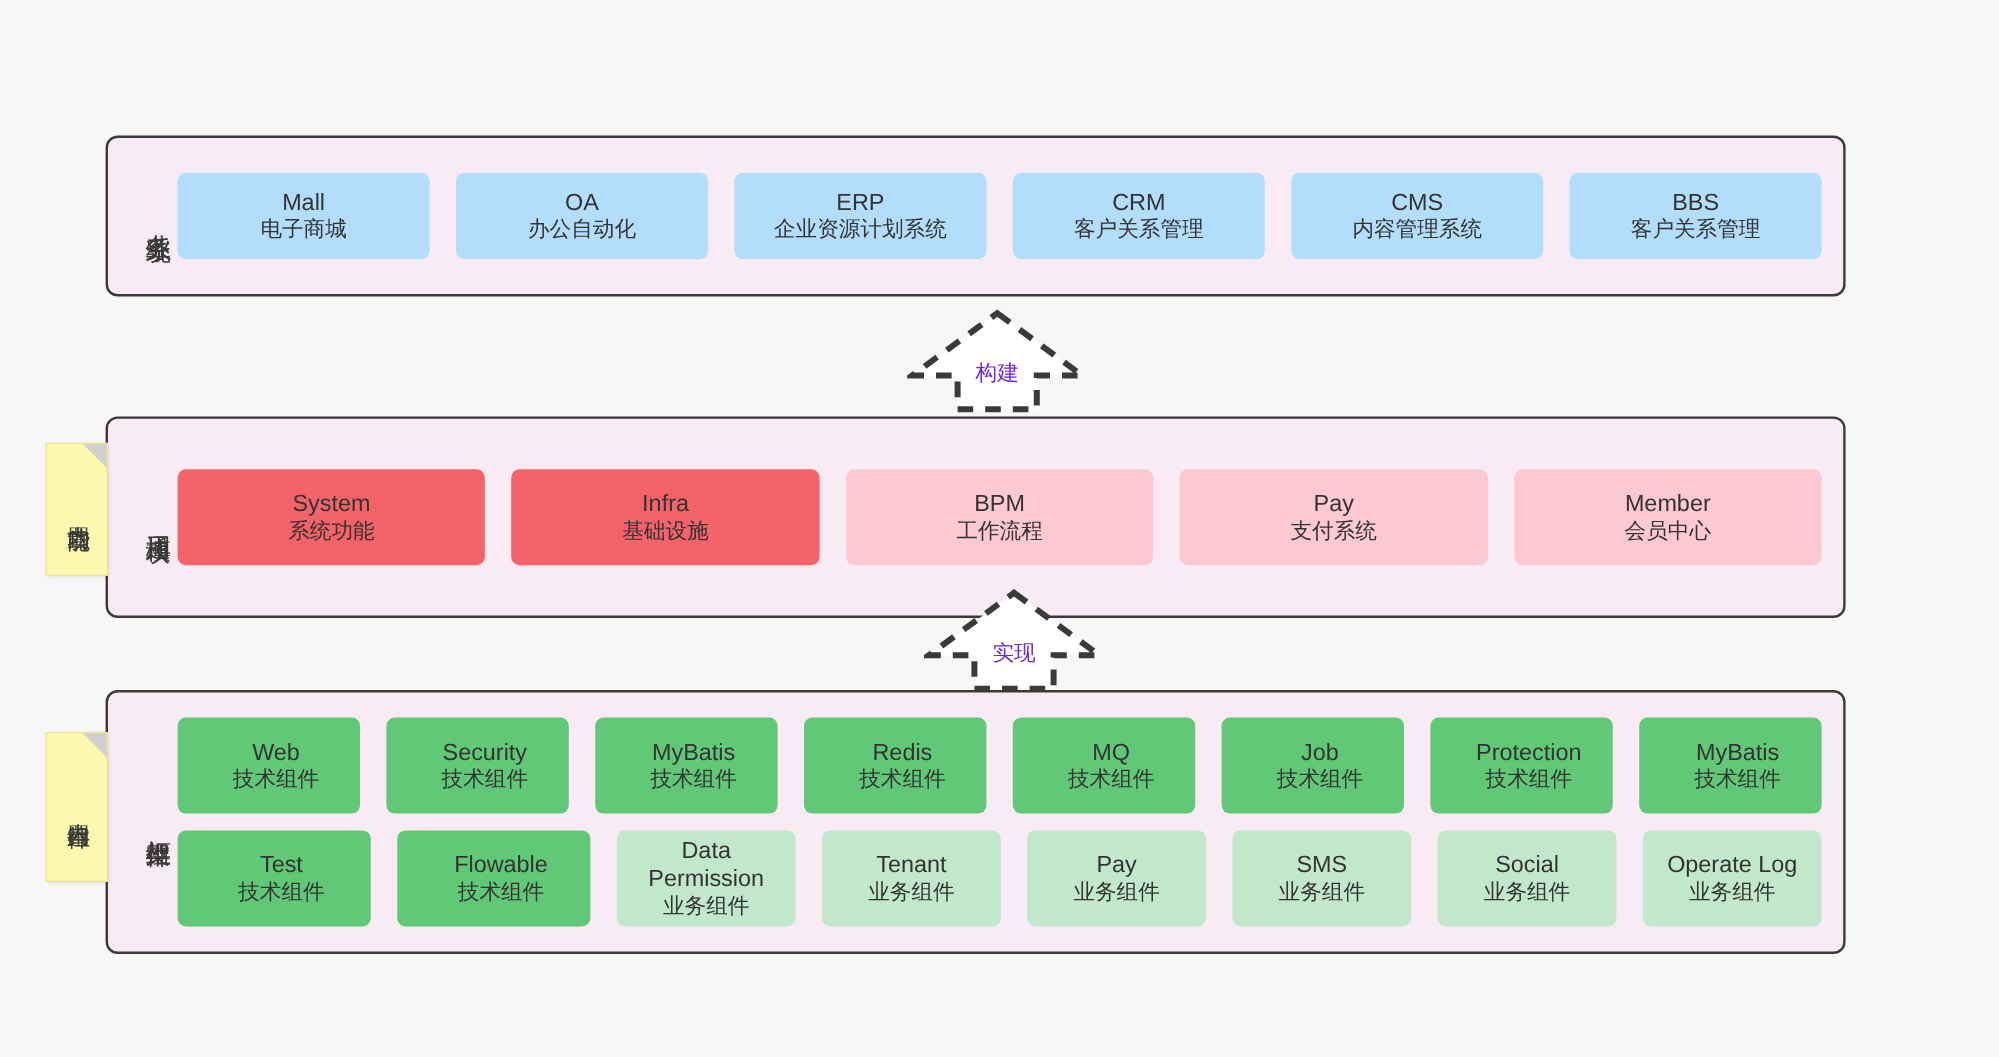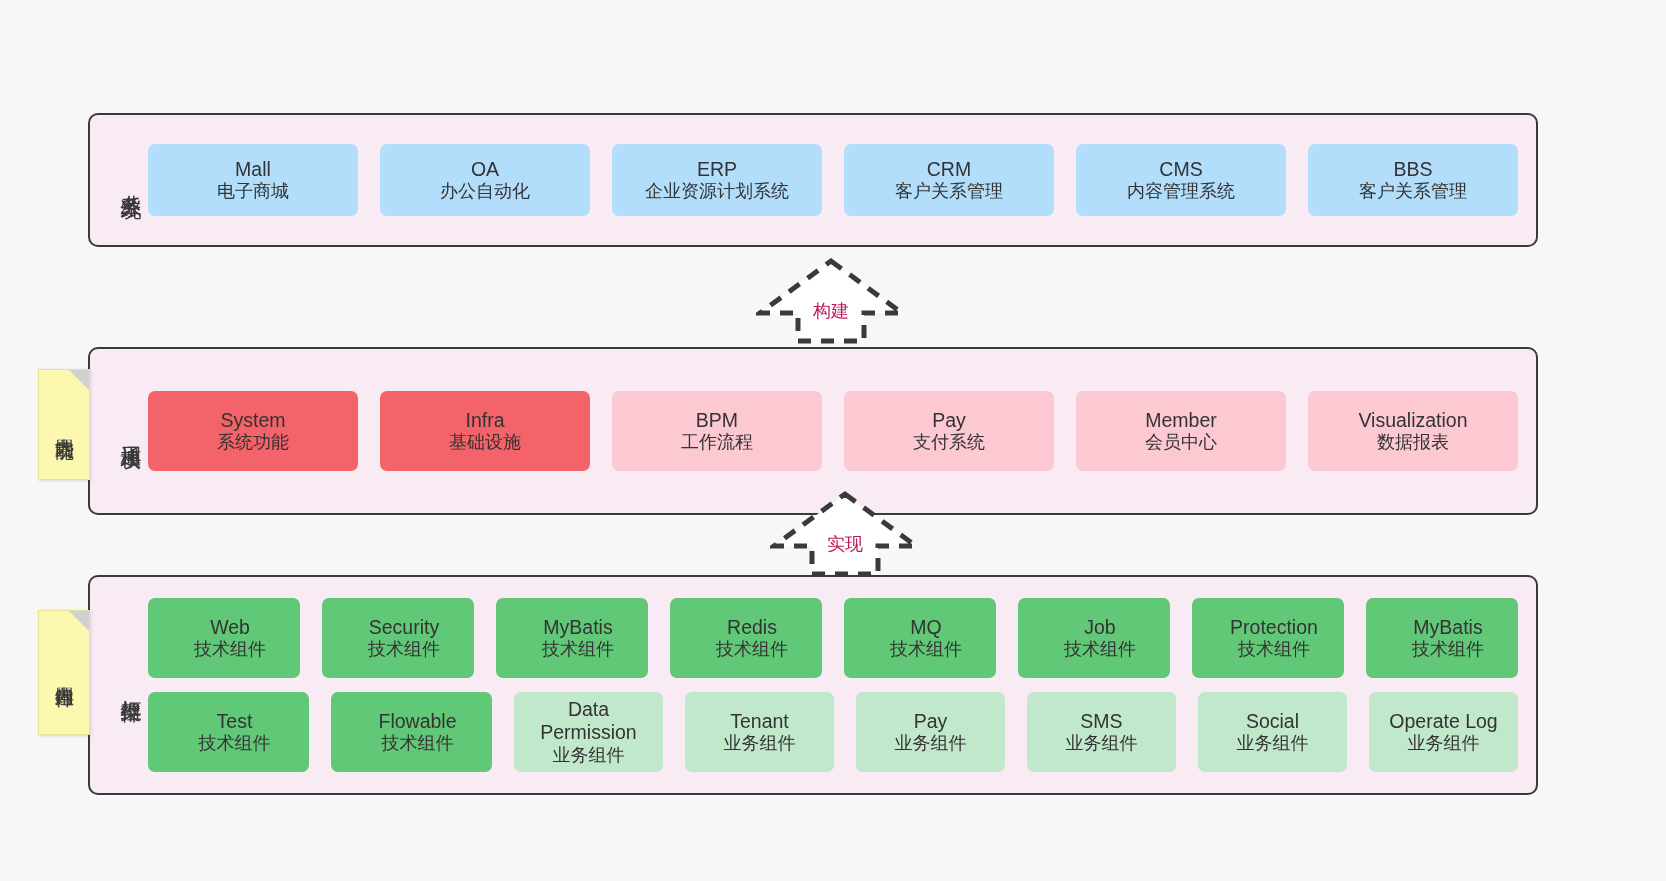--- a/index.html
+++ b/index.html
@@ -112,21 +112,21 @@
 
   
   .arrow { position: absolute; }
   .arrow svg { display: block; }
   .arrow-label {
     position: absolute;
     left: 0; right: 0;
     top: 44px;
     text-align: center;
     font-size: 18px;
-    color: #be185d;
+    color: #6d28d9;
     pointer-events: none;
   }
   #arrow-build   { left: 756px; top: 255px; width: 150px; height: 90px; }
   #arrow-impl    { left: 770px; top: 488px; width: 150px; height: 90px; }
 </style>
 </head>
 <body>
 
 <div id="canvas">
 
@@ -189,24 +189,20 @@
           <span class="cn">工作流程</span>
         </div>
         <div class="cell c-pink">
           <span class="en">Pay</span>
           <span class="cn">支付系统</span>
         </div>
         <div class="cell c-pink">
           <span class="en">Member</span>
           <span class="cn">会员中心</span>
         </div>
-        <div class="cell c-pink">
-          <span class="en">Visualization</span>
-          <span class="cn">数据报表</span>
-        </div>
       </div>
     </div>
   </div>
 
   <div class="arrow" id="arrow-impl">
     <svg width="150" height="90" viewBox="0 0 150 90">
       <path d="M75 6 L146 58 L108 58 L108 86 L42 86 L42 58 L4 58 Z" fill="#ffffff" stroke="#3a3a3a" stroke-width="5" stroke-dasharray="13,10" stroke-linejoin="miter"></path>
     </svg>
     <div class="arrow-label">实现</div>
   </div>

